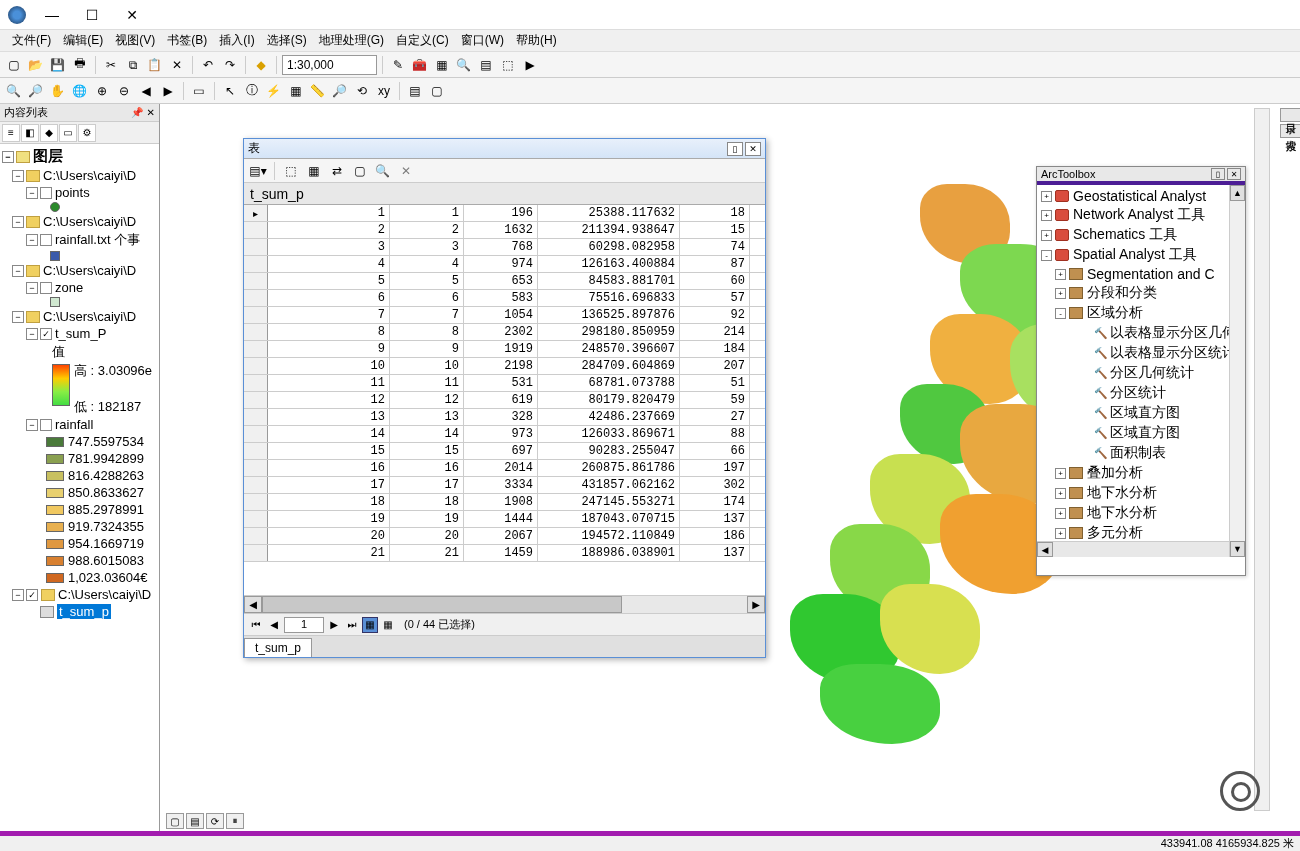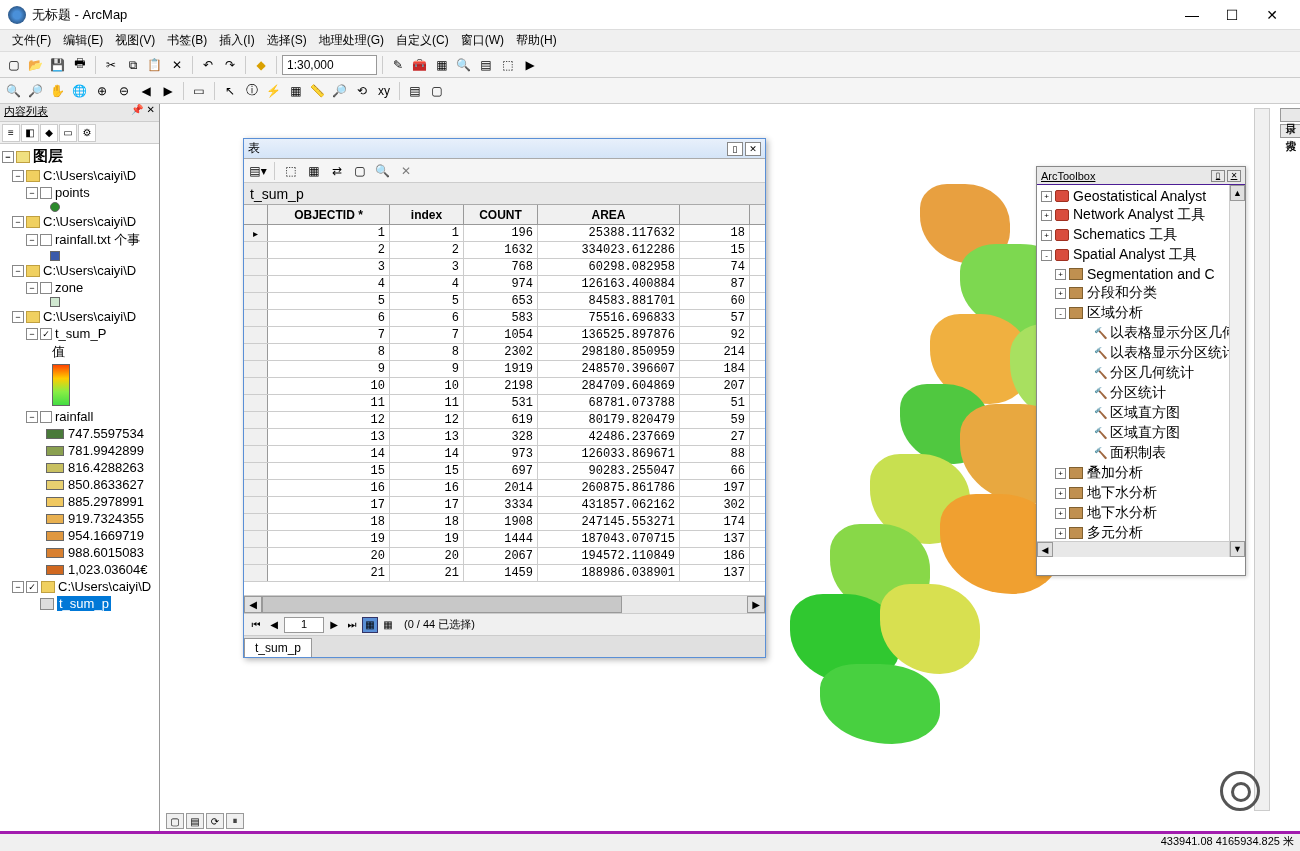--- a/index.html
+++ b/index.html
@@ -9,21 +9,21 @@
 .titlebar .title { flex: 1; font-size: 13px; }
 .titlebar .winbtn { width: 40px; height: 28px; display: flex; align-items: center; justify-content: center; font-size: 14px; }
 .menubar { height: 22px; background: #f0f0f0; display: flex; align-items: center; padding: 0 6px; font-size: 12px; border-bottom: 1px solid #ddd; }
 .menubar span { padding: 2px 6px; }
 .toolbar { height: 26px; background: #f5f5f5; border-bottom: 1px solid #ccc; display: flex; align-items: center; padding: 0 4px; gap: 2px; }
 .tbtn { width: 20px; height: 20px; display: flex; align-items: center; justify-content: center; border: 1px solid transparent; font-size: 12px; }
 .tsep { width: 1px; height: 18px; background: #ccc; margin: 0 3px; }
 .scale-box { width: 95px; height: 20px; border: 1px solid #999; background: #fff; padding: 0 4px; display: flex; align-items: center; }
 .main { display: flex; height: 743px; position: relative; }
 .toc { width: 160px; border-right: 1px solid #999; background: #fff; display: flex; flex-direction: column; }
-.toc-header { height: 18px; background: #e8e8e8; border-bottom: 1px solid #ccc; display: flex; align-items: flex-start; padding: 0 4px; font-size: 11px; position: relative; text-decoration: underline; }
+.toc-header { height: 18px; background: #e8e8e8; border-bottom: 1px solid #ccc; display: flex; align-items: center; padding: 0 4px; font-size: 11px; position: relative; }
 .toc-header .pin { position: absolute; right: 4px; font-size: 10px; }
 .toc-tabs { height: 22px; border-bottom: 1px solid #ccc; display: flex; align-items: center; padding: 0 2px; gap: 1px; background: #f0f0f0; }
 .toc-tab { width: 18px; height: 18px; border: 1px solid #ccc; background: #fff; font-size: 10px; display: flex; align-items: center; justify-content: center; }
 .toc-body { flex: 1; overflow: hidden; padding: 2px; }
 .toc-item { display: flex; align-items: center; padding: 1px 0; font-size: 13px; white-space: nowrap; }
 .toc-item.bold { font-weight: bold; font-size: 15px; }
 .toc-item .indent { display: inline-block; }
 .toc-item .exp { width: 12px; height: 12px; border: 1px solid #888; font-size: 9px; display: flex; align-items: center; justify-content: center; margin-right: 2px; background: #fff; }
 .toc-item .chk { width: 12px; height: 12px; border: 1px solid #888; margin-right: 3px; background: #fff; font-size: 9px; display: flex; align-items: center; justify-content: center; }
 .toc-item .ficon { width: 14px; height: 12px; background: #f0d060; border: 1px solid #c0a040; margin-right: 3px; }
@@ -53,51 +53,50 @@
 .table-hscroll { height: 18px; background: #f0f0f0; border-top: 1px solid #ccc; display: flex; }
 .table-hscroll .arrow { width: 18px; border: 1px solid #999; background: #e0e0e0; font-size: 10px; display: flex; align-items: center; justify-content: center; }
 .table-hscroll .track { flex: 1; background: #e8e8e8; position: relative; }
 .table-hscroll .thumb { position: absolute; left: 0; width: 360px; height: 100%; background: #c8c8c8; border: 1px solid #999; }
 .table-nav { height: 22px; border-top: 1px solid #ccc; display: flex; align-items: center; padding: 0 4px; gap: 2px; font-size: 11px; background: #f0f0f0; }
 .table-nav .nbtn { width: 16px; height: 16px; font-size: 10px; display: flex; align-items: center; justify-content: center; }
 .table-nav .pagebox { width: 40px; height: 16px; border: 1px solid #999; background: #fff; text-align: center; }
 .table-tabs { height: 22px; border-top: 1px solid #ccc; display: flex; align-items: flex-end; background: #e0e0e0; }
 .table-tab { padding: 2px 10px; background: #fff; border: 1px solid #999; border-bottom: none; font-size: 12px; }
 .arctoolbox { position: absolute; right: 54px; top: 166px; width: 210px; height: 410px; background: #fff; border: 1px solid #888; box-shadow: 1px 1px 4px rgba(0,0,0,0.2); }
-.arctoolbox .atbar { height: 18px; background: #e8e8e8; border-bottom: 1px solid #4c1d95; display: flex; align-items: center; padding: 0 4px; font-size: 11px; text-decoration: underline; }
+.arctoolbox .atbar { height: 18px; background: #e8e8e8; border-bottom: 4px solid #4c1d95; display: flex; align-items: center; padding: 0 4px; font-size: 11px; }
 .arctoolbox .atbar .spacer { flex: 1; }
 .arctoolbox .atbar .wbtn { width: 14px; height: 12px; border: 1px solid #888; margin-left: 2px; font-size: 8px; display: flex; align-items: center; justify-content: center; }
 .at-body { height: 356px; overflow: hidden; padding: 2px; position: relative; }
 .at-item { display: flex; align-items: center; padding: 1px 0; font-size: 14px; white-space: nowrap; }
 .at-item .exp { width: 11px; height: 11px; border: 1px solid #888; font-size: 8px; display: flex; align-items: center; justify-content: center; margin-right: 3px; }
 .at-item .tbx { width: 14px; height: 12px; background: #d94c3d; border: 1px solid #a03020; margin-right: 4px; border-radius: 2px; }
 .at-item .tset { width: 14px; height: 12px; background: #c09050; border: 1px solid #806030; margin-right: 4px; }
 .at-item .tool { width: 12px; height: 12px; margin-right: 4px; font-size: 11px; }
 .at-vscroll { position: absolute; right: 0; top: 18px; bottom: 18px; width: 16px; background: #f0f0f0; border-left: 1px solid #ccc; }
 .at-vscroll .arrow { height: 16px; border: 1px solid #999; background: #e0e0e0; font-size: 9px; display: flex; align-items: center; justify-content: center; }
 .at-hscroll { height: 16px; border-top: 1px solid #ccc; display: flex; }
 .at-hscroll .arrow { width: 16px; border: 1px solid #999; background: #e0e0e0; font-size: 9px; display: flex; align-items: center; justify-content: center; }
 .at-hscroll .track { flex: 1; background: #e8e8e8; }
 .sidebar-tabs { position: absolute; right: 0; top: 108px; width: 20px; }
 .side-tab { writing-mode: vertical-rl; background: #e8e8e8; border: 1px solid #999; padding: 6px 2px; font-size: 11px; margin-bottom: 2px; }
-.statusbar { position: absolute; bottom: 0; left: 0; right: 0; height: 20px; background: #f0f0f0; border-top: 3px solid #a21caf; display: flex; padding: 0 6px; font-size: 11px; }
+.statusbar { position: absolute; bottom: 0; left: 0; right: 0; height: 20px; background: #f0f0f0; border-top: 5px solid #a21caf; display: flex; padding: 0 6px; font-size: 11px; }
 .statusbar .spacer { flex: 1; }
 .tabstrip { position: absolute; bottom: 20px; left: 162px; height: 18px; display: flex; gap: 2px; padding: 0 4px; }
 .tabstrip .tab { width: 18px; height: 16px; border: 1px solid #999; background: #f0f0f0; font-size: 10px; display: flex; align-items: center; justify-content: center; }
 .watermark { position: absolute; right: 40px; bottom: 40px; font-size: 26px; font-weight: bold; color: #444; display: flex; align-items: center; gap: 10px; }
 .watermark .wicon { width: 40px; height: 40px; border: 3px solid #555; border-radius: 50%; position: relative; }
 .watermark .wicon::before { content: ""; position: absolute; width: 14px; height: 14px; border: 3px solid #555; border-radius: 50%; top: 8px; left: 8px; }
 .mapvscroll { position: absolute; right: 30px; top: 108px; bottom: 40px; width: 16px; background: #f0f0f0; border: 1px solid #ccc; }
 </style>
 </head>
 <body>
 
 <div class="titlebar">
   <div class="logo"></div>
-  <div class="title">无标题 - ArcMap</div>
   <div class="winbtn">—</div>
   <div class="winbtn">☐</div>
   <div class="winbtn">✕</div>
 </div>
 
 <div class="menubar" id="menubar">
     <span>文件(F)</span>
     <span>编辑(E)</span>
     <span>视图(V)</span>
     <span>书签(B)</span>
@@ -198,20 +197,24 @@
         <div class="toc-item"><span class="indent" style="width:24px"></span><span class="exp">−</span><span class="chk"></span>zone</div>
         <div class="toc-item">
           <span class="indent" style="width:48px"></span>
           <span style="width:10px;height:10px;background:#d0e8d0;border:1px solid #666;display:inline-block;border-radius:0"></span>
         </div>
         <div class="toc-item"><span class="indent" style="width:10px"></span><span class="exp">−</span><span class="ficon"></span>C:\Users\caiyi\D</div>
         <div class="toc-item"><span class="indent" style="width:24px"></span><span class="exp">−</span><span class="chk">✓</span>t_sum_P</div>
         <div class="toc-item"><span class="indent" style="width:50px"></span>值</div>
         <div style="display: flex; align-items: flex-start;">
           <div class="gradient-bar"></div>
+          <div style="padding-left:4px;font-size:13px">
+            <div>高 : 3.03096e</div>
+            <div style="margin-top:18px">低 : 182187</div>
+          </div>
         </div>
         <div class="toc-item"><span class="indent" style="width:24px"></span><span class="exp">−</span><span class="chk"></span>rainfall</div>
         <div class="toc-item"><span class="indent" style="width:44px"></span><span class="swatch" style="background:#4a7a3a"></span>747.5597534</div>
         <div class="toc-item"><span class="indent" style="width:44px"></span><span class="swatch" style="background:#8aa050"></span>781.9942899</div>
         <div class="toc-item"><span class="indent" style="width:44px"></span><span class="swatch" style="background:#c8c060"></span>816.4288263</div>
         <div class="toc-item"><span class="indent" style="width:44px"></span><span class="swatch" style="background:#e8d070"></span>850.8633627</div>
         <div class="toc-item"><span class="indent" style="width:44px"></span><span class="swatch" style="background:#f0c860"></span>885.2978991</div>
         <div class="toc-item"><span class="indent" style="width:44px"></span><span class="swatch" style="background:#e8b050"></span>919.7324355</div>
         <div class="toc-item"><span class="indent" style="width:44px"></span><span class="swatch" style="background:#e09840"></span>954.1669719</div>
         <div class="toc-item"><span class="indent" style="width:44px"></span><span class="swatch" style="background:#d88030"></span>988.6015083</div>
@@ -262,43 +265,35 @@
     <div class="tbtn">▦</div>
     <div class="tbtn">⇄</div>
     <div class="tbtn">▢</div>
     <div class="tbtn">🔍</div>
     <div class="tbtn" style="opacity:0.5">✕</div>
   </div>
   <div class="title2">
       <span>t_sum_p</span>
     </div>
   <div class="table-grid">
-    <div class="thead-row">
-      <div class="rowhdr"></div>
-      <div class="th c-obj">OBJECTID *</div>
-      <div class="th c-idx">index</div>
-      <div class="th c-cnt">COUNT</div>
-      <div class="th c-area">AREA</div>
-      <div class="th c-last"></div>
-    </div>
     <div id="table-rows">
         <div class="trow">
           <div class="rowhdr">▸</div>
           <div class="td c-obj">1</div>
           <div class="td c-idx">1</div>
           <div class="td c-cnt">196</div>
           <div class="td c-area">25388.117632</div>
           <div class="td c-last">18</div>
         </div>
         <div class="trow">
           <div class="rowhdr"></div>
           <div class="td c-obj">2</div>
           <div class="td c-idx">2</div>
           <div class="td c-cnt">1632</div>
-          <div class="td c-area">334023.612286</div>
+          <div class="td c-area">211394.938647</div>
           <div class="td c-last">15</div>
         </div>
         <div class="trow">
           <div class="rowhdr"></div>
           <div class="td c-obj">3</div>
           <div class="td c-idx">3</div>
           <div class="td c-cnt">768</div>
           <div class="td c-area">60298.082958</div>
           <div class="td c-last">74</div>
         </div>

